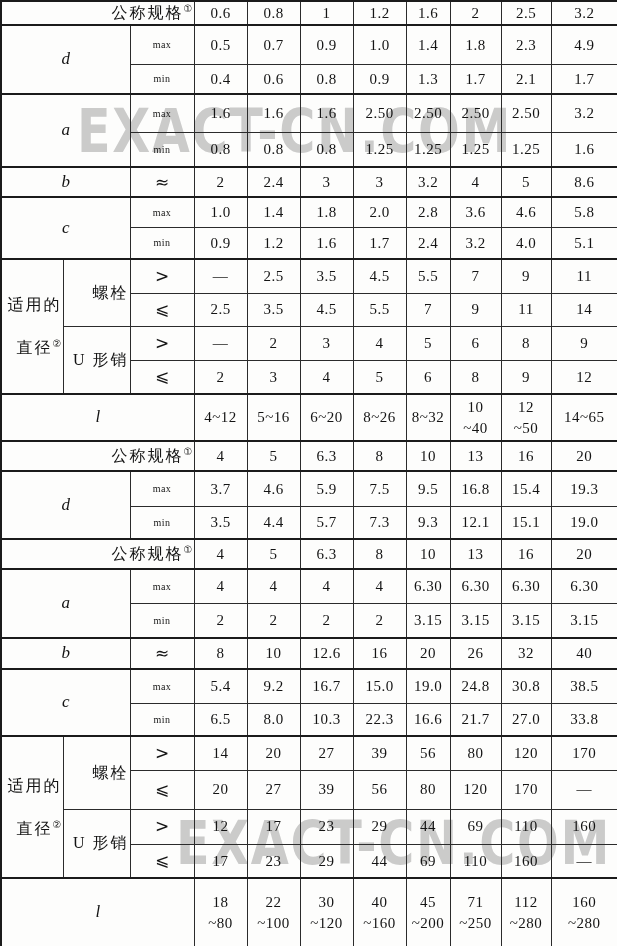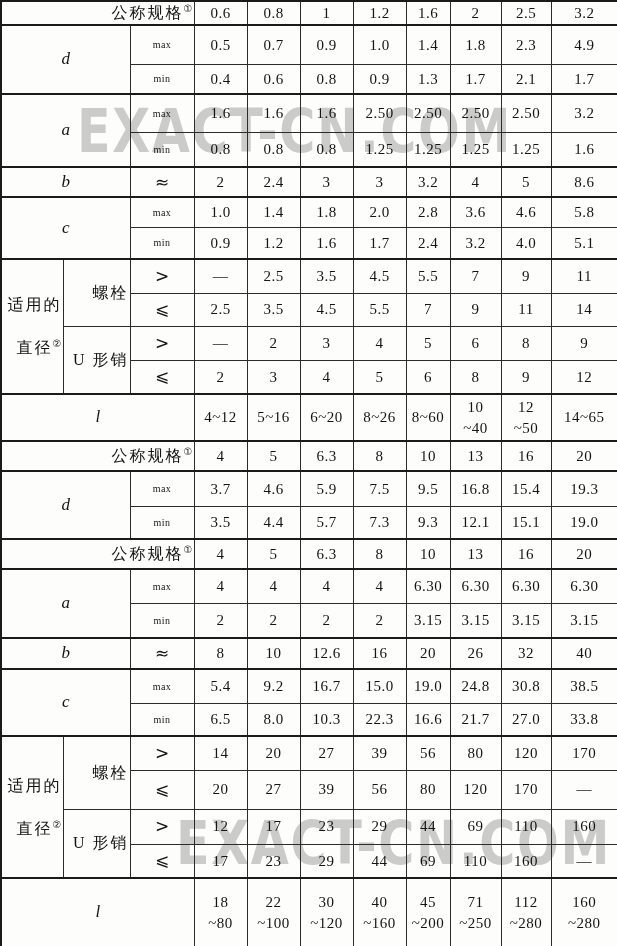--- a/index.html
+++ b/index.html
@@ -206,21 +206,21 @@
           <td class="num">9</td>
           <td class="num">12</td>
       </tr>
 
       <tr class="g" style="height:47px">
         <td class="param" colspan="3">l</td>
         <td class="num">4~12</td>
           <td class="num">5~16</td>
           <td class="num">6~20</td>
           <td class="num">8~26</td>
-          <td class="num">8~60</td>
+          <td class="num">8~32</td>
           <td class="num">10
 ~40</td>
           <td class="num">12
 ~50</td>
           <td class="num">14~65</td>
       </tr>
 
       <tr class="g" style="height:30px">
         <td class="cjk" colspan="3"><span>公称规格</span><sup>①</sup></td>
         <td class="num">4</td>

